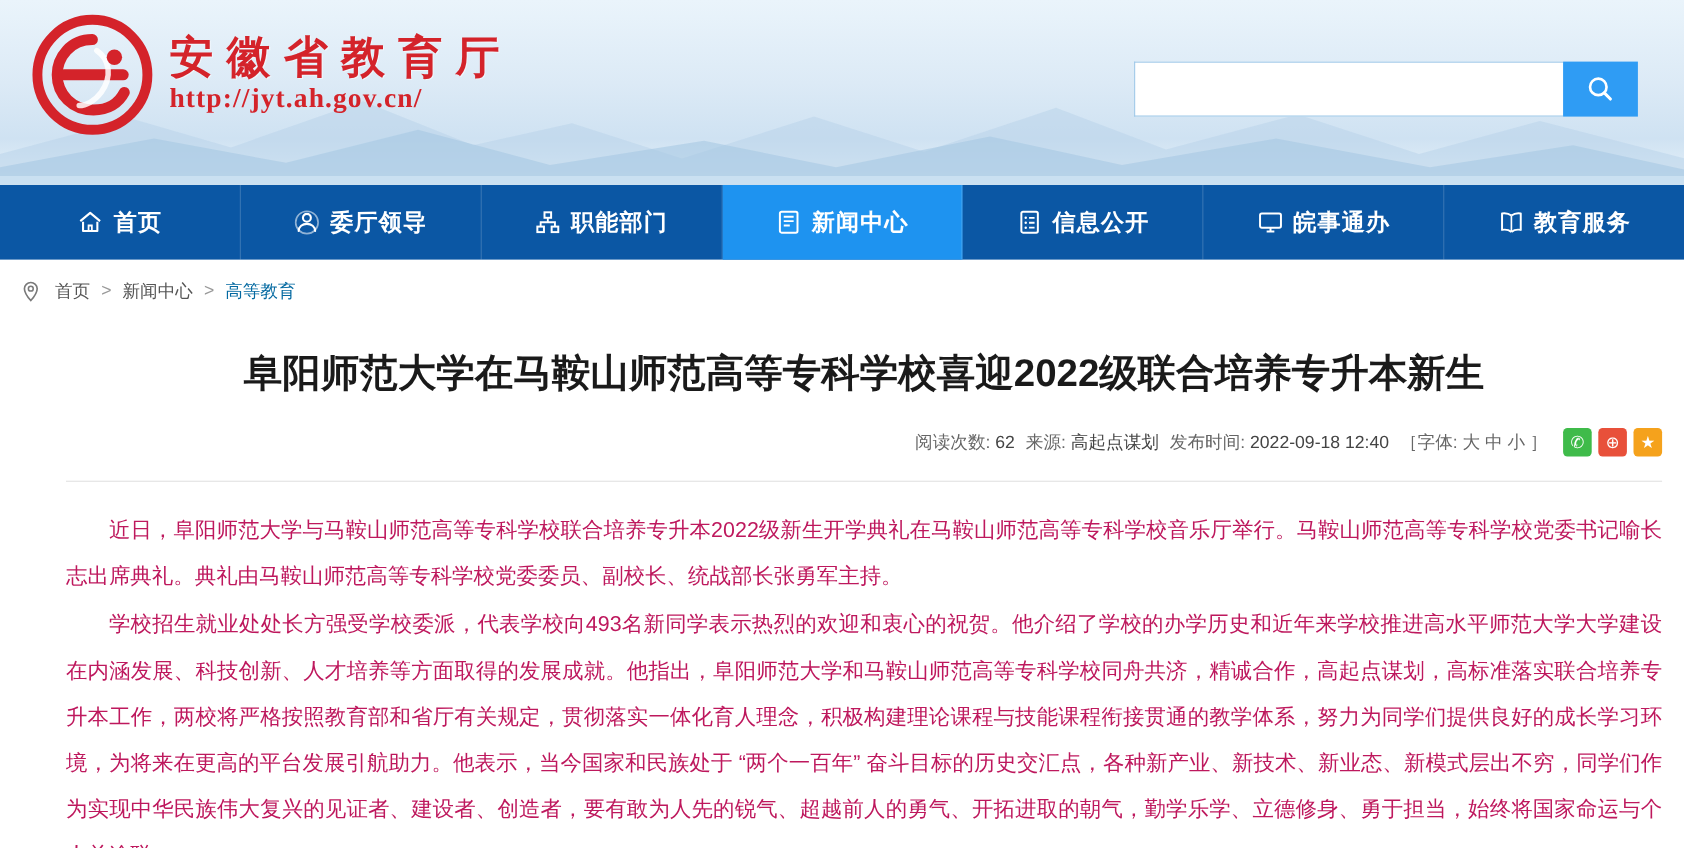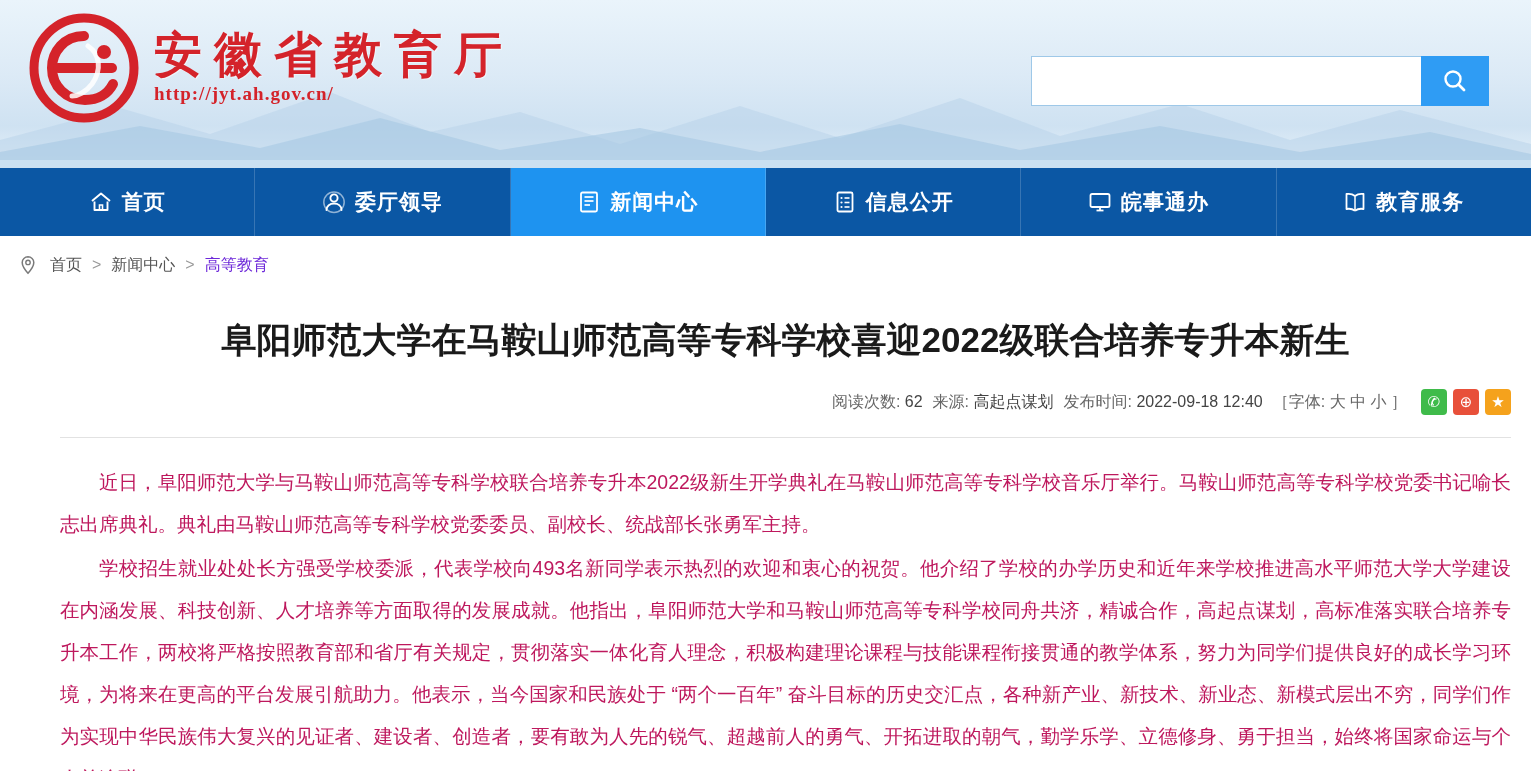--- a/index.html
+++ b/index.html
@@ -54,27 +54,27 @@
     line-height: 1;
   }
   .logo-line1, .logo-line2 {
     color: #d4232a;
     font-family: "Liberation Serif", serif;
     font-weight: bold;
     letter-spacing: 2px;
     text-shadow: 1px 1px 0 rgba(255,255,255,0.5);
   }
   .logo-line1 { font-size: 40px; margin-bottom: 6px; }
-  .logo-line2 { font-size: 48px; letter-spacing: 12px; }
+  .logo-line2 { font-size: 40px; letter-spacing: 12px; }
   .logo-url {
     margin-top: 4px;
     color: #d4232a;
     font-family: "Liberation Serif", serif;
     font-weight: bold;
-    font-size: 19px;
+    font-size: 25px;
     letter-spacing: 1px;
   }
 
   
   .search-wrap {
     position: absolute;
     right: 42px;
     top: 56px;
     display: flex;
     height: 50px;
@@ -134,21 +134,21 @@
     display: flex;
     align-items: center;
     padding-left: 18px;
     font-size: 16px;
     color: #555;
     gap: 4px;
   }
   .crumb .pin { margin-right: 8px; display: flex; align-items: center; }
   .crumb a { color: #555; text-decoration: none; cursor: pointer; }
   .crumb .sep { color: #999; margin: 0 6px; }
-  .crumb .cur { color: #6d28d9; cursor: pointer; }
+  .crumb .cur { color: #0369a1; cursor: pointer; }
 
   
   .article {
     padding: 0 20px;
     margin-left: 40px;
   }
   .art-title {
     text-align: center;
     font-size: 35px;
     font-weight: bold;
@@ -268,20 +268,31 @@
       <span class="nav-ico">
         <svg width="24" height="24" viewBox="0 0 24 24">
             <circle cx="12" cy="8" r="3.6" fill="none" stroke="#fff" stroke-width="1.9"></circle>
             <path d="M4.5 20 C4.5 15.8 8 13.5 12 13.5 C16 13.5 19.5 15.8 19.5 20" fill="none" stroke="#fff" stroke-width="1.9" stroke-linecap="round"></path>
             <circle cx="12" cy="12.2" r="10.2" fill="none" stroke="#fff" stroke-width="1.5" opacity="0.55"></circle>
           </svg>
       </span>
       <span>委厅领导</span>
     </div>
 
+    <div class="nav-item">
+      <span class="nav-ico">
+        <svg width="24" height="24" viewBox="0 0 24 24">
+            <rect x="9" y="3" width="6" height="5" fill="none" stroke="#fff" stroke-width="1.8"></rect>
+            <rect x="2.5" y="16" width="6" height="5" fill="none" stroke="#fff" stroke-width="1.8"></rect>
+            <rect x="15.5" y="16" width="6" height="5" fill="none" stroke="#fff" stroke-width="1.8"></rect>
+            <path d="M12 8 V12 M5.5 16 V12 H18.5 V16" fill="none" stroke="#fff" stroke-width="1.7"></path>
+          </svg>
+      </span>
+      <span>职能部门</span>
+    </div>
 
     <div class="nav-item active">
       <span class="nav-ico">
         <svg width="24" height="24" viewBox="0 0 24 24">
             <rect x="4" y="2.5" width="16" height="19" rx="1.5" fill="none" stroke="#fff" stroke-width="1.8"></rect>
             <line x1="7.5" y1="7" x2="16.5" y2="7" stroke="#fff" stroke-width="1.7"></line>
             <line x1="7.5" y1="11" x2="16.5" y2="11" stroke="#fff" stroke-width="1.7"></line>
             <line x1="7.5" y1="15" x2="13" y2="15" stroke="#fff" stroke-width="1.7"></line>
           </svg>
       </span>

